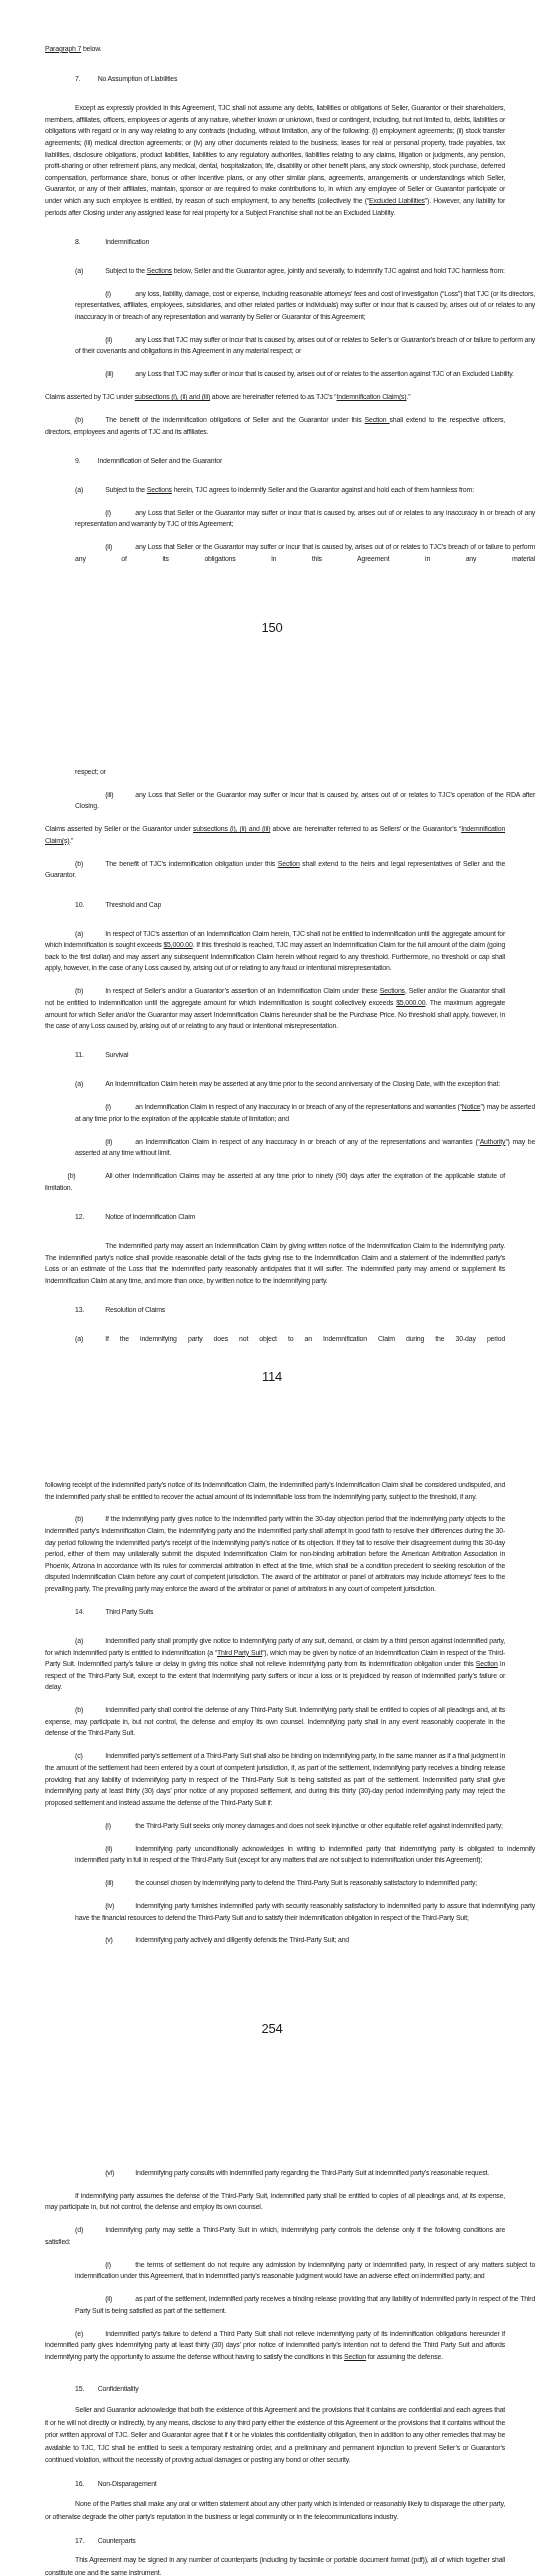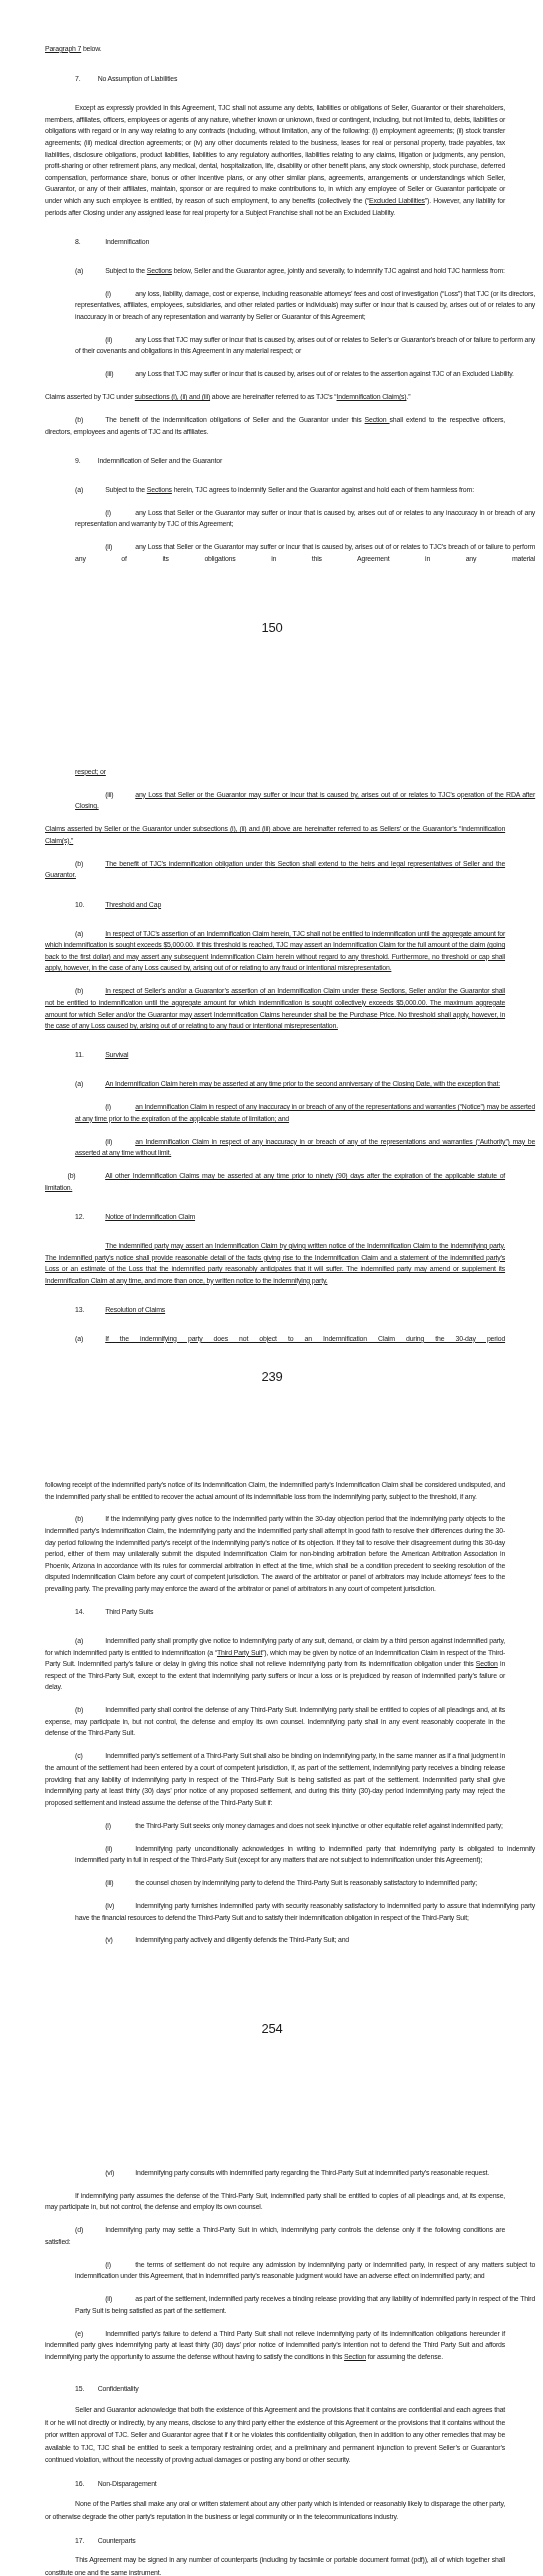--- a/index.html
+++ b/index.html
@@ -71,21 +71,21 @@
 
     <p class="sub"><span class="lbl">(a)</span><span>Subject to the </span><u>Sections</u><span> herein, TJC agrees to indemnify Seller and the Guarantor against and hold each of them harmless from:</span></p>
 
     <p class="subsub"><span class="lbl">(i)</span><span>any Loss that Seller or the Guarantor may suffer or incur that is caused by, arises out of or relates to any inaccuracy in or breach of any representation and warranty by TJC of this Agreement;</span></p>
 
     <p class="subsub" style="text-align-last:justify;"><span class="lbl">(ii)</span><span>any Loss that Seller or the Guarantor may suffer or incur that is caused by, arises out of or relates to TJC’s breach of or failure to perform any of its obligations in this Agreement in any material</span></p>
   </div>
   <div class="page-num" style="top:620px;">150</div>
 </div>
 
-<div class="page" style="padding-top:63px;text-decoration:underline;">
+<div class="page" style="padding-top:63px;">
   <div class="content">
     <p class="plain-indent first-line">respect; or</p>
 
     <p class="subsub"><span class="lbl">(iii)</span><span>any Loss that Seller or the Guarantor may suffer or incur that is caused by, arises out of or relates to TJC’s operation of the RDA after Closing.</span></p>
 
     <p><span>Claims asserted by Seller or the Guarantor under </span><u>subsections (i), (ii) and (iii)</u><span> above are hereinafter referred to as Sellers’ or the Guarantor’s “</span><u>Indemnification Claim(s)</u><span>.”</span></p>
 
     <p class="sub"><span class="lbl">(b)</span><span>The benefit of TJC’s indemnification obligation under this </span><u>Section</u><span> shall extend to the heirs and legal representatives of Seller and the Guarantor.</span></p>
 
     <div class="heading"><span class="num">10.</span><span>Threshold and Cap</span></div>
@@ -105,21 +105,21 @@
     <p class="sub" style="text-indent:24px;"><span class="lbl" style="width:40px;">(b)</span><span>All other Indemnification Claims may be asserted at any time prior to ninety (90) days after the expiration of the applicable statute of limitation.</span></p>
 
     <div class="heading"><span class="num">12.</span><span>Notice of Indemnification Claim</span></div>
 
     <p style="text-indent:64px;">The indemnified party may assert an Indemnification Claim by giving written notice of the Indemnification Claim to the indemnifying party. The indemnified party’s notice shall provide reasonable detail of the facts giving rise to the Indemnification Claim and a statement of the indemnified party’s Loss or an estimate of the Loss that the indemnified party reasonably anticipates that it will suffer. The indemnified party may amend or supplement its Indemnification Claim at any time, and more than once, by written notice to the indemnifying party.</p>
 
     <div class="heading"><span class="num">13.</span><span>Resolution of Claims</span></div>
 
     <p class="sub" style="text-align-last:justify;"><span class="lbl">(a)</span><span>If the indemnifying party does not object to an Indemnification Claim during the 30-day period</span></p>
   </div>
-  <div class="page-num" style="top:666px;">239</div>
+  <div class="page-num" style="top:666px;">114</div>
 </div>
 
 <div class="page" style="padding-top:73px;">
   <div class="content">
     <p class="first-line">following receipt of the indemnified party’s notice of its Indemnification Claim, the indemnified party’s Indemnification Claim shall be considered undisputed, and the indemnified party shall be entitled to recover the actual amount of its indemnifiable loss from the indemnifying party, subject to the threshold, if any.</p>
 
     <p class="sub"><span class="lbl">(b)</span><span>If the indemnifying party gives notice to the indemnified party within the 30-day objection period that the indemnifying party objects to the indemnified party’s Indemnification Claim, the indemnifying party and the indemnified party shall attempt in good faith to resolve their differences during the 30-day period following the indemnified party’s receipt of the indemnifying party’s notice of its objection. If they fail to resolve their disagreement during this 30-day period, either of them may unilaterally submit the disputed Indemnification Claim for non-binding arbitration before the American Arbitration Association in Phoenix, Arizona in accordance with its rules for commercial arbitration in effect at the time, which shall be a condition precedent to seeking resolution of the disputed Indemnification Claim before any court of competent jurisdiction. The award of the arbitrator or panel of arbitrators may include attorneys’ fees to the prevailing party. The prevailing party may enforce the award of the arbitrator or panel of arbitrators in any court of competent jurisdiction.</span></p>
 
     <div class="heading" style="margin-top:9.3px;"><span class="num">14.</span><span>Third Party Suits</span></div>
 

